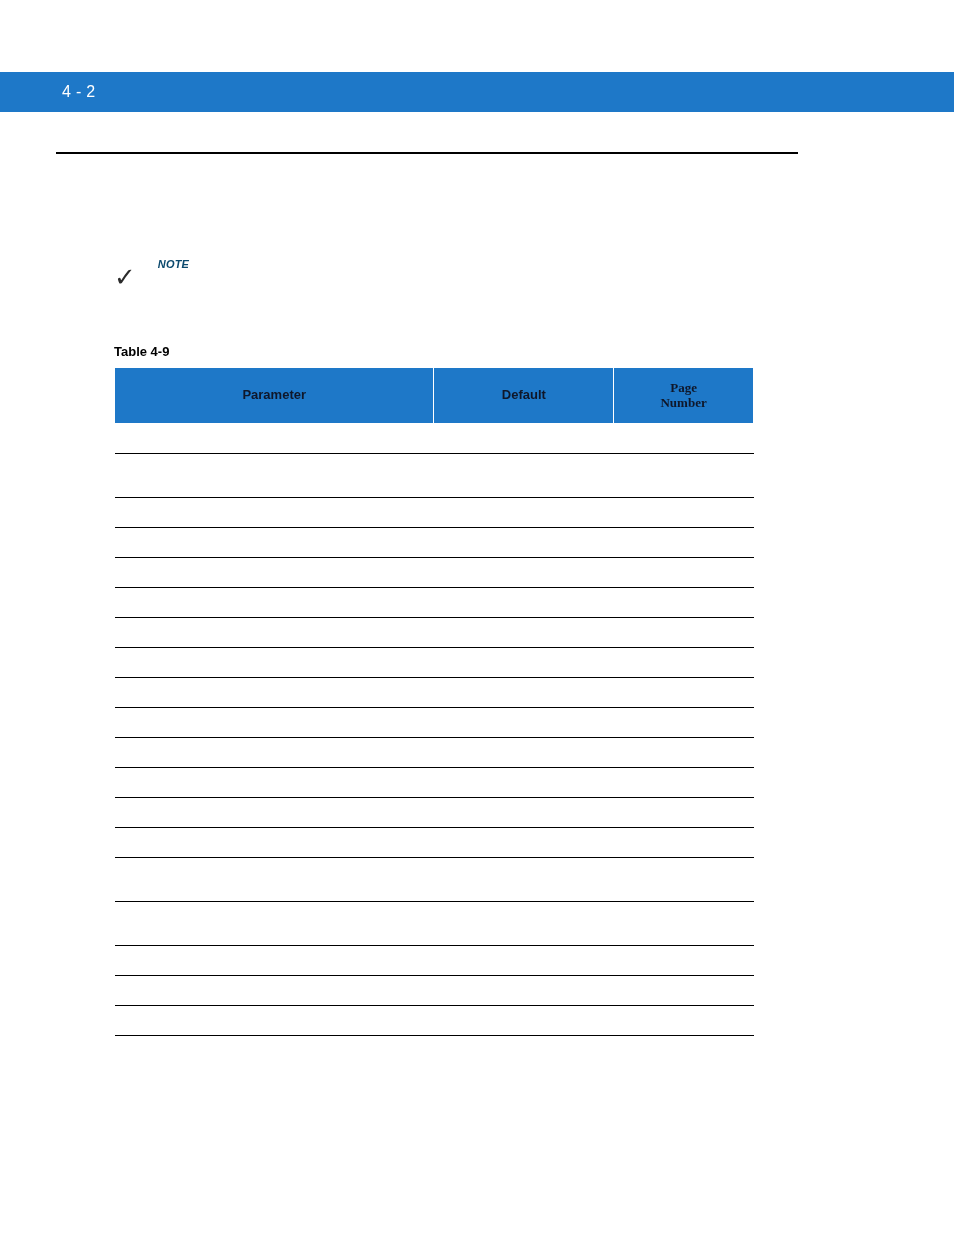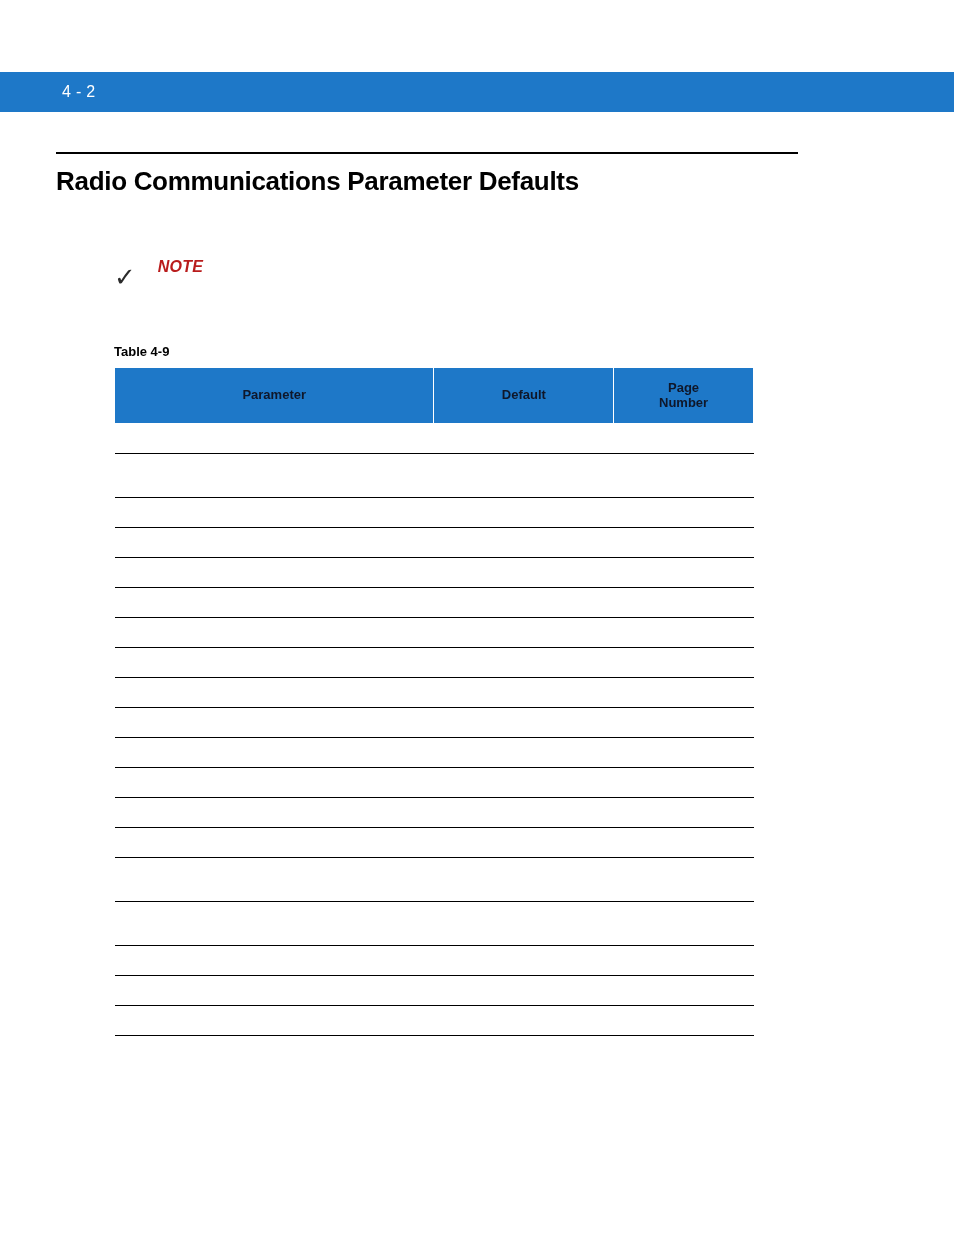--- a/index.html
+++ b/index.html
@@ -58,24 +58,24 @@
     gap: 22px;
   }
   .note-check {
     font-size: 26px;
     line-height: 1;
     color: #2b2b2b;
     position: relative;
     top: 6px;
   }
   .note-label {
-    font-size: 16px;
+    font-size: 11px;
     font-weight: 700;
     font-style: italic;
-    color: #b91c1c;
+    color: #0c4a6e;
     letter-spacing: 0.2px;
   }
   .table-wrap {
     position: absolute;
     top: 344px;
     left: 114px;
     width: 640px;
   }
   .table-caption {
     font-size: 13px;
@@ -93,21 +93,21 @@
     font-size: 13px;
     font-weight: 700;
     text-align: center;
     border: 1px solid #fff;
     padding: 0 8px;
     vertical-align: middle;
     line-height: 1.15;
   }
   thead th.col-param { width: 320px; height: 56px; }
   thead th.col-default { width: 180px; height: 56px; }
-  thead th.col-page { width: 140px; height: 56px; }
+  thead th.col-page { width: 140px; height: 56px; font-family: Liberation Serif, serif; }
   tbody td {
     border-bottom: 1px solid #000;
     padding: 0 8px;
     font-size: 12px;
     vertical-align: middle;
   }
   tbody tr.h-small td { height: 30px; }
   tbody tr.h-med td   { height: 44px; }
   tbody tr:last-child td { border-bottom: none; }
 </style>
@@ -115,21 +115,20 @@
 <body>
 
 <div class="page">
 
   <div class="header-bar">
     <span class="header-pagenum">4 - 2</span>
   </div>
 
   <div class="section">
     <div class="section-rule"></div>
-    <h1 class="section-heading">Radio Communications Parameter Defaults</h1>
   </div>
 
   <div class="note-block">
     <span class="note-check">✓</span>
     <span class="note-label">NOTE</span>
   </div>
 
   <div class="table-wrap">
     <div class="table-caption">Table 4-9</div>
     <table>

